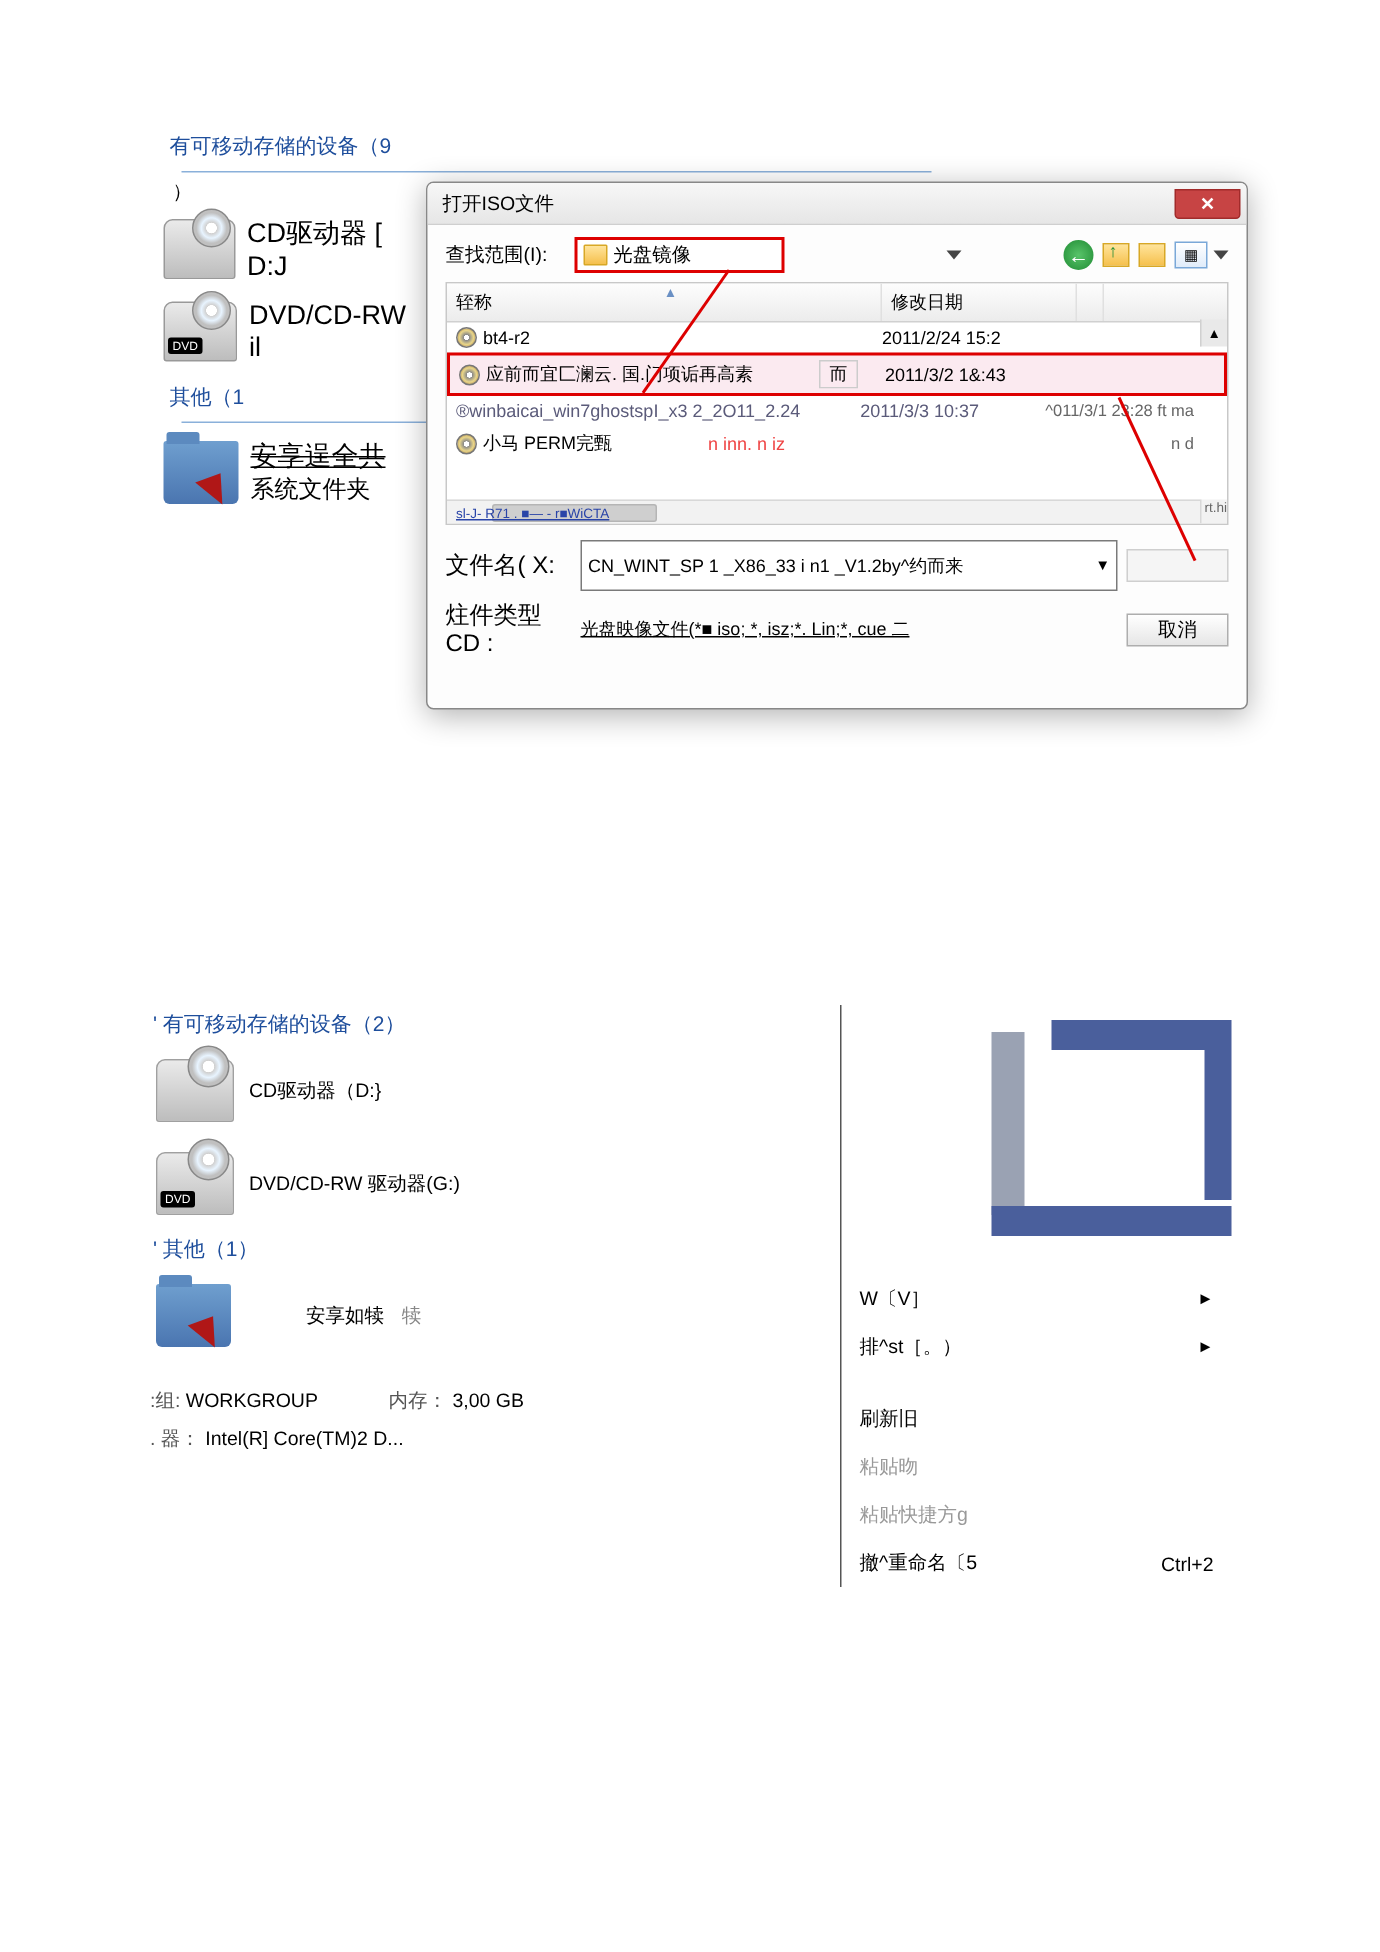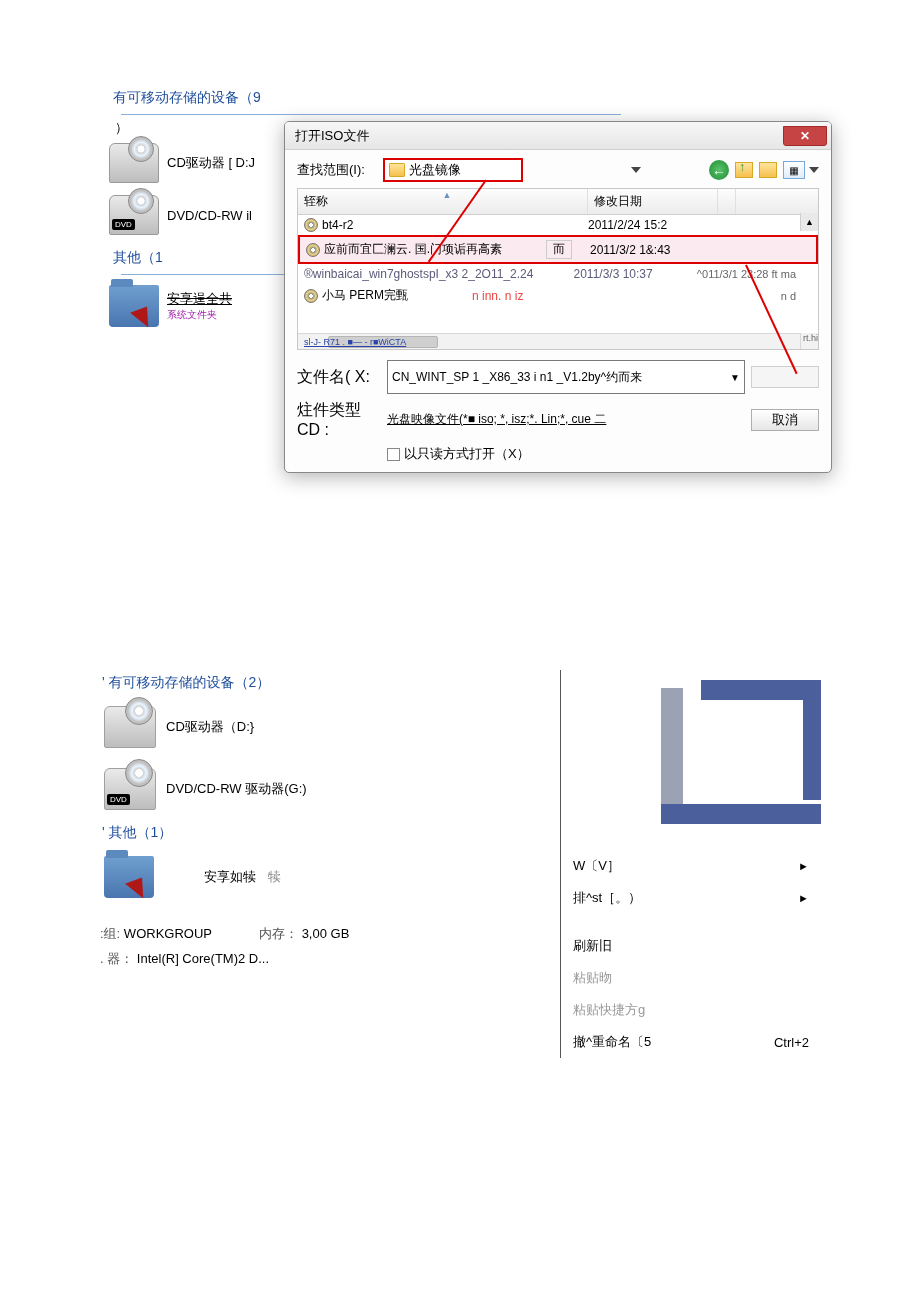--- a/index.html
+++ b/index.html
@@ -82,22 +82,22 @@
       border-radius:2px 2px 0 0;
     }
     .folder-k {
       position:absolute; bottom:-2px; left:24px;
       width:0; height:0;
       border-left:12px solid transparent;
       border-right:6px solid transparent;
       border-top:20px solid #b01717;
       transform: rotate(-20deg);
     }
-    .drive-label { font-size: 13px; }
-    .drive-sub { color:#a21caf; font-size:10px; }
+    .drive-label { font-size: 18px; }
+    .drive-sub { color:#000000; font-size:16px; }
 
     
     .dialog {
       position: absolute;
       top: 36px; left: 179px;
       width: 548px;
       height: 352px;
       background: #fdfdfd;
       border: 1px solid #888;
       border-radius: 5px;
@@ -519,24 +519,20 @@
       <div class="form-row" style="margin-top:6px;">
         <div class="form-label">炷件类型CD :</div>
         <div class="filetype-text">
           <span>光盘映像文件(*■ iso; *, isz;*. Lin;*, cue 二</span>
         </div>
         <button class="cancel-btn">
           <span>取消</span>
         </button>
       </div>
 
-      <div class="readonly-row">
-        <div class="chk"></div>
-        <span>以只读方式打开（X）</span>
-      </div>
     </div>
   </div>
 
   <div class="red-arrow1"></div>
   <div class="red-arrow2"></div>
 </div>
 
 <div class="bottom-region">
 
   <div class="col-left">

